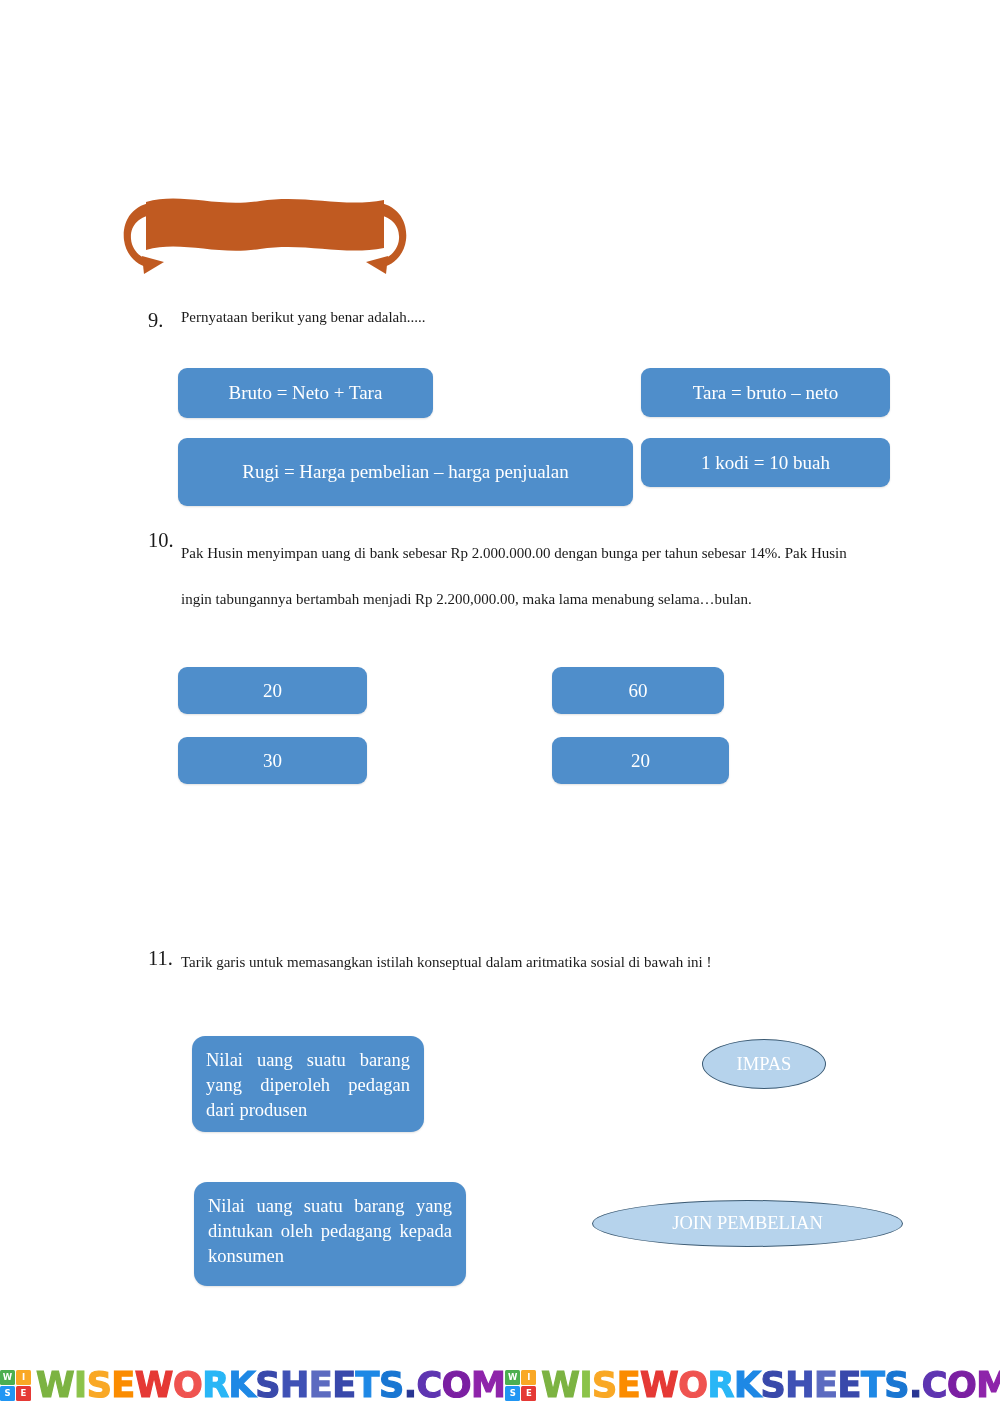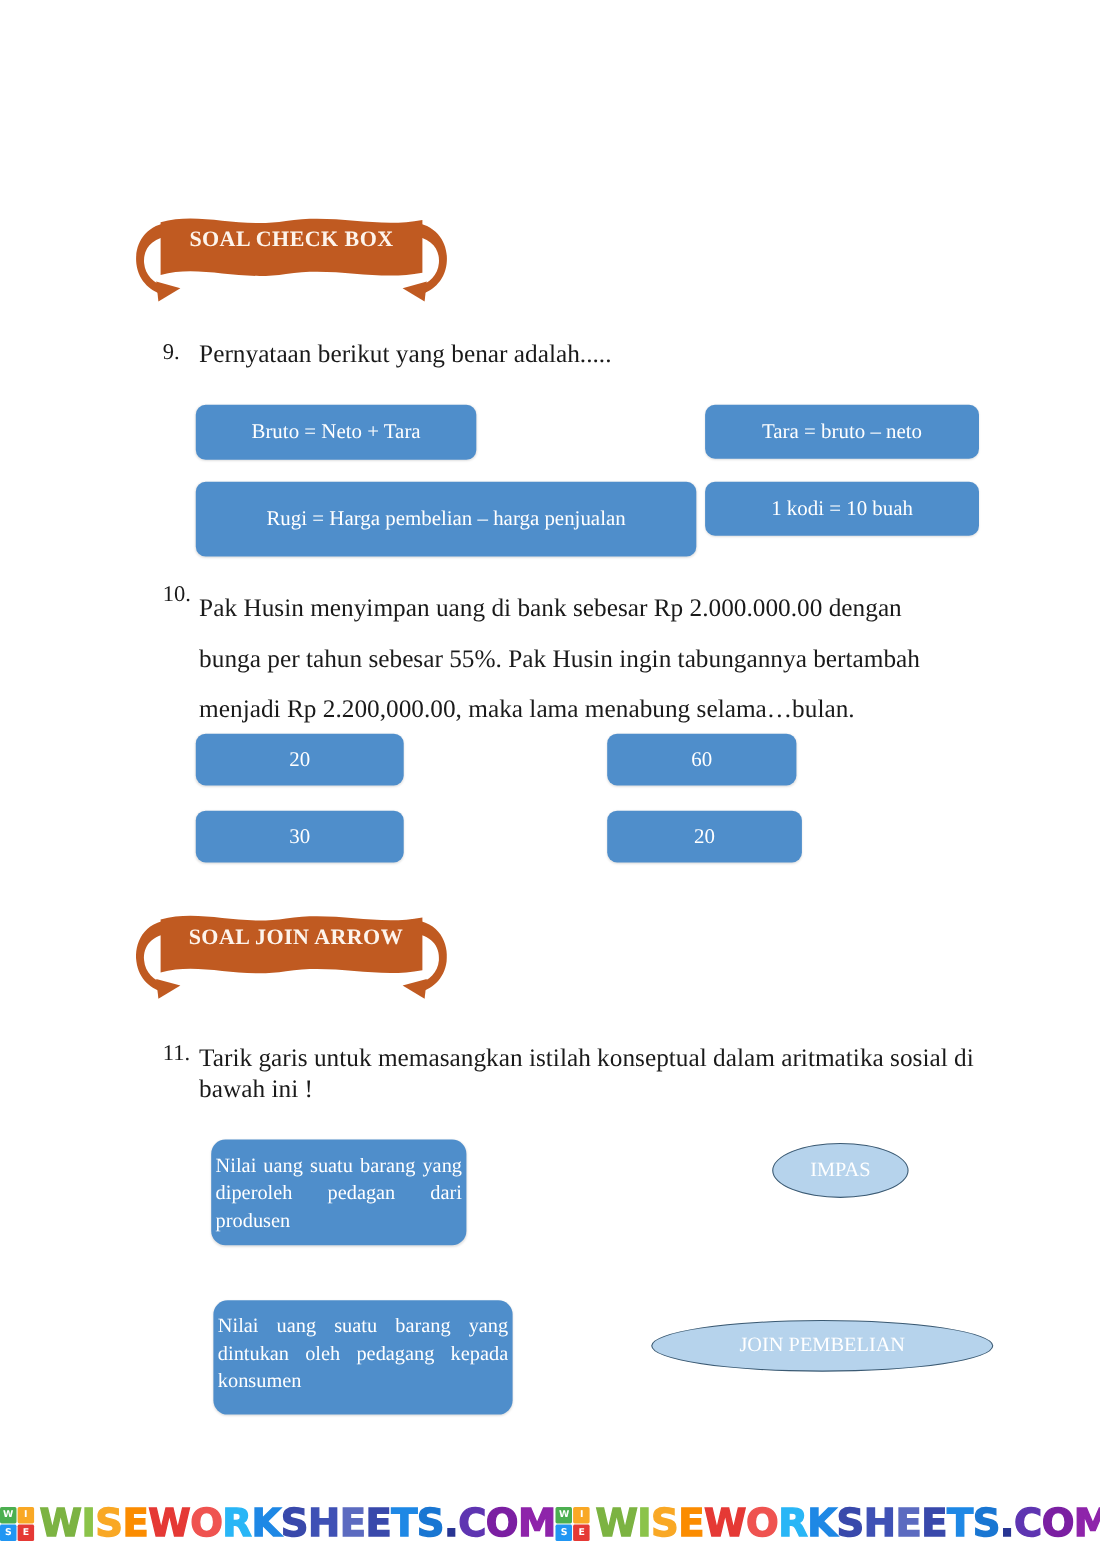--- a/index.html
+++ b/index.html
@@ -55,21 +55,21 @@
     position: absolute;
     font-size: 20.5px;
     line-height: 1.05;
     color: #1a1a1a;
   }
   .q-num {
     position: absolute;
     font-size: 20.5px;
     color: #1a1a1a;
   }
-  .q-body { position: absolute; font-size: 23px; color: #1a1a1a; }
+  .q-body { position: absolute; font-size: 15px; color: #1a1a1a; }
 
   #q9 { left: 148px; top: 310px; }
   #q9 .q-num { left: 0; top: 0; }
   #q9 .q-body { left: 33px; top: 0; white-space: nowrap; }
 
   #q10 { left: 148px; top: 530px; width: 740px; }
   #q10 .q-num { left: 0; top: 0; }
   #q10 .q-body {
     left: 33px; top: 0; width: 700px;
     line-height: 46px;
@@ -108,21 +108,21 @@
   .term-box {
     position: absolute;
     background: #4f8ecb;
     border-radius: 13px;
     color: #ffffff;
     font-size: 18.5px;
     line-height: 25px;
     text-align: justify;
     text-align-last: left;
     box-sizing: border-box;
-    padding: 12px 4px;
+    padding: 12px 14px;
     box-shadow: 0 1px 2px rgba(0,0,0,0.12);
   }
   #term-1 { left: 192px; top: 1036px; width: 232px; height: 96px; }
   #term-2 { left: 194px; top: 1182px; width: 272px; height: 104px; }
 
   
   .ellipse {
     position: absolute;
     background: #b6d3ec;
     border: 1.5px solid #3b5a73;
@@ -205,59 +205,42 @@
       <path d="M268 66 L246 72 L266 84 Z" fill="#c05a21"></path>
 
       <path d="M26 12
                C 62 2, 96 18, 140 11
                C 186 4, 222 18, 264 10
                L 264 58
                C 222 66, 186 52, 140 59
                C 96 66, 62 50, 26 60
                Z" fill="#c05a21"></path>
     </svg>
-    <div class="ribbon-label">SOAL CHECK BOX</div>
   </div>
 
   <div class="question" id="q9">
     <span class="q-num">9.</span>
     <span class="q-body">Pernyataan berikut yang benar adalah.....</span>
   </div>
 
   <div class="opt" id="opt-q9-1">Bruto = Neto + Tara</div>
   <div class="opt" id="opt-q9-2">Tara = bruto – neto</div>
   <div class="opt" id="opt-q9-3">Rugi = Harga pembelian – harga penjualan</div>
   <div class="opt" id="opt-q9-4">1 kodi = 10 buah</div>
 
   <div class="question" id="q10">
     <span class="q-num">10.</span>
-    <span class="q-body">Pak Husin menyimpan uang di bank sebesar Rp 2.000.000.00 dengan bunga per tahun sebesar 55%. Pak Husin ingin tabungannya bertambah menjadi Rp 2.200,000.00, maka lama menabung selama…bulan.</span>
+    <span class="q-body">Pak Husin menyimpan uang di bank sebesar Rp 2.000.000.00 dengan bunga per tahun sebesar 14%. Pak Husin ingin tabungannya bertambah menjadi Rp 2.200,000.00, maka lama menabung selama…bulan.</span>
   </div>
 
   <div class="opt" id="opt-q10-1">20</div>
   <div class="opt" id="opt-q10-2">60</div>
   <div class="opt" id="opt-q10-3">30</div>
   <div class="opt" id="opt-q10-4">20</div>
 
-  <div class="ribbon" id="ribbon-join">
-    <svg viewBox="0 0 290 90" xmlns="http://www.w3.org/2000/svg">
-      <path d="M36 12 C10 14 2 34 4 50 C6 66 18 76 30 78 L30 70 C20 68 12 60 11 49 C10 36 18 26 36 24 Z" fill="#c05a21"></path>
-      <path d="M22 66 L44 72 L24 84 Z" fill="#c05a21"></path>
-      <path d="M254 12 C280 14 288 34 286 50 C284 66 272 76 260 78 L260 70 C270 68 278 60 279 49 C280 36 272 26 254 24 Z" fill="#c05a21"></path>
-      <path d="M268 66 L246 72 L266 84 Z" fill="#c05a21"></path>
-      <path d="M26 12
-               C 62 2, 96 18, 140 11
-               C 186 4, 222 18, 264 10
-               L 264 58
-               C 222 66, 186 52, 140 59
-               C 96 66, 62 50, 26 60
-               Z" fill="#c05a21"></path>
-    </svg>
-    <div class="ribbon-label">SOAL JOIN ARROW</div>
-  </div>
 
   <div class="question" id="q11">
     <span class="q-num">11.</span>
     <span class="q-body">Tarik garis untuk memasangkan istilah konseptual dalam aritmatika sosial di bawah ini !</span>
   </div>
 
   <div class="term-box" id="term-1">Nilai uang suatu barang yang diperoleh pedagan dari produsen</div>
   <div class="term-box" id="term-2">Nilai uang suatu barang yang dintukan oleh pedagang kepada konsumen</div>
 
   <div class="ellipse" id="ellipse-1">IMPAS</div>

